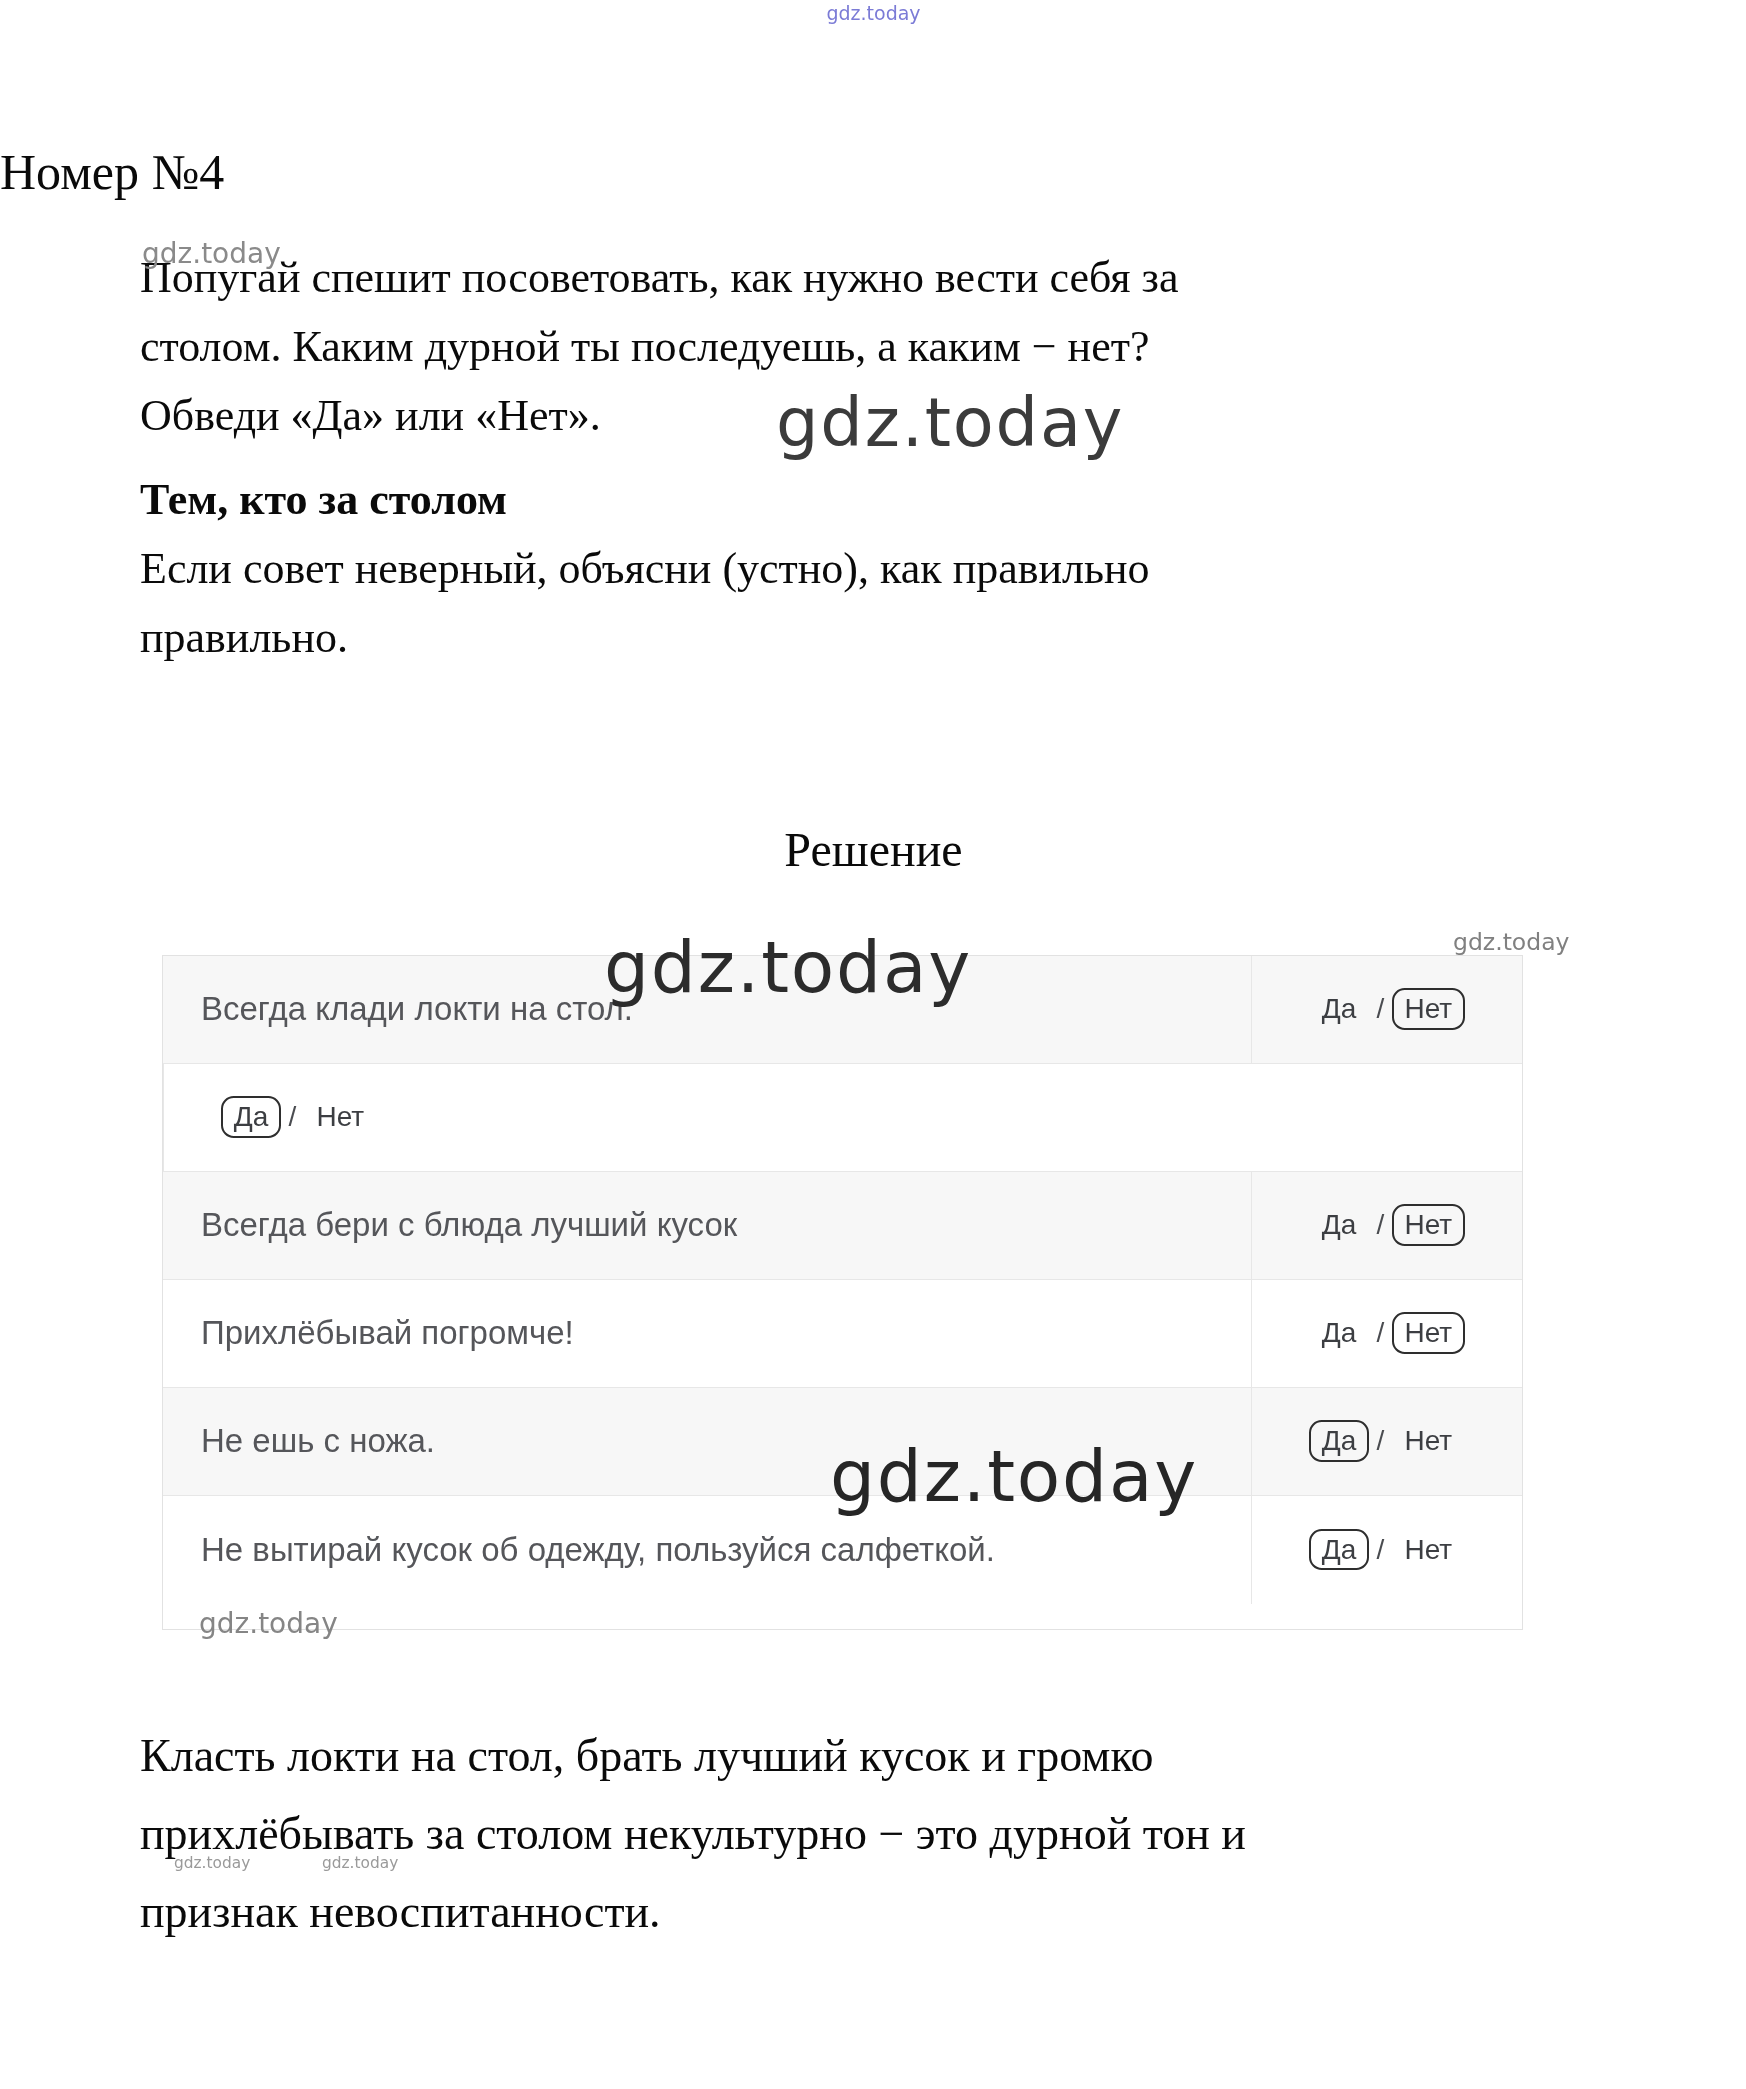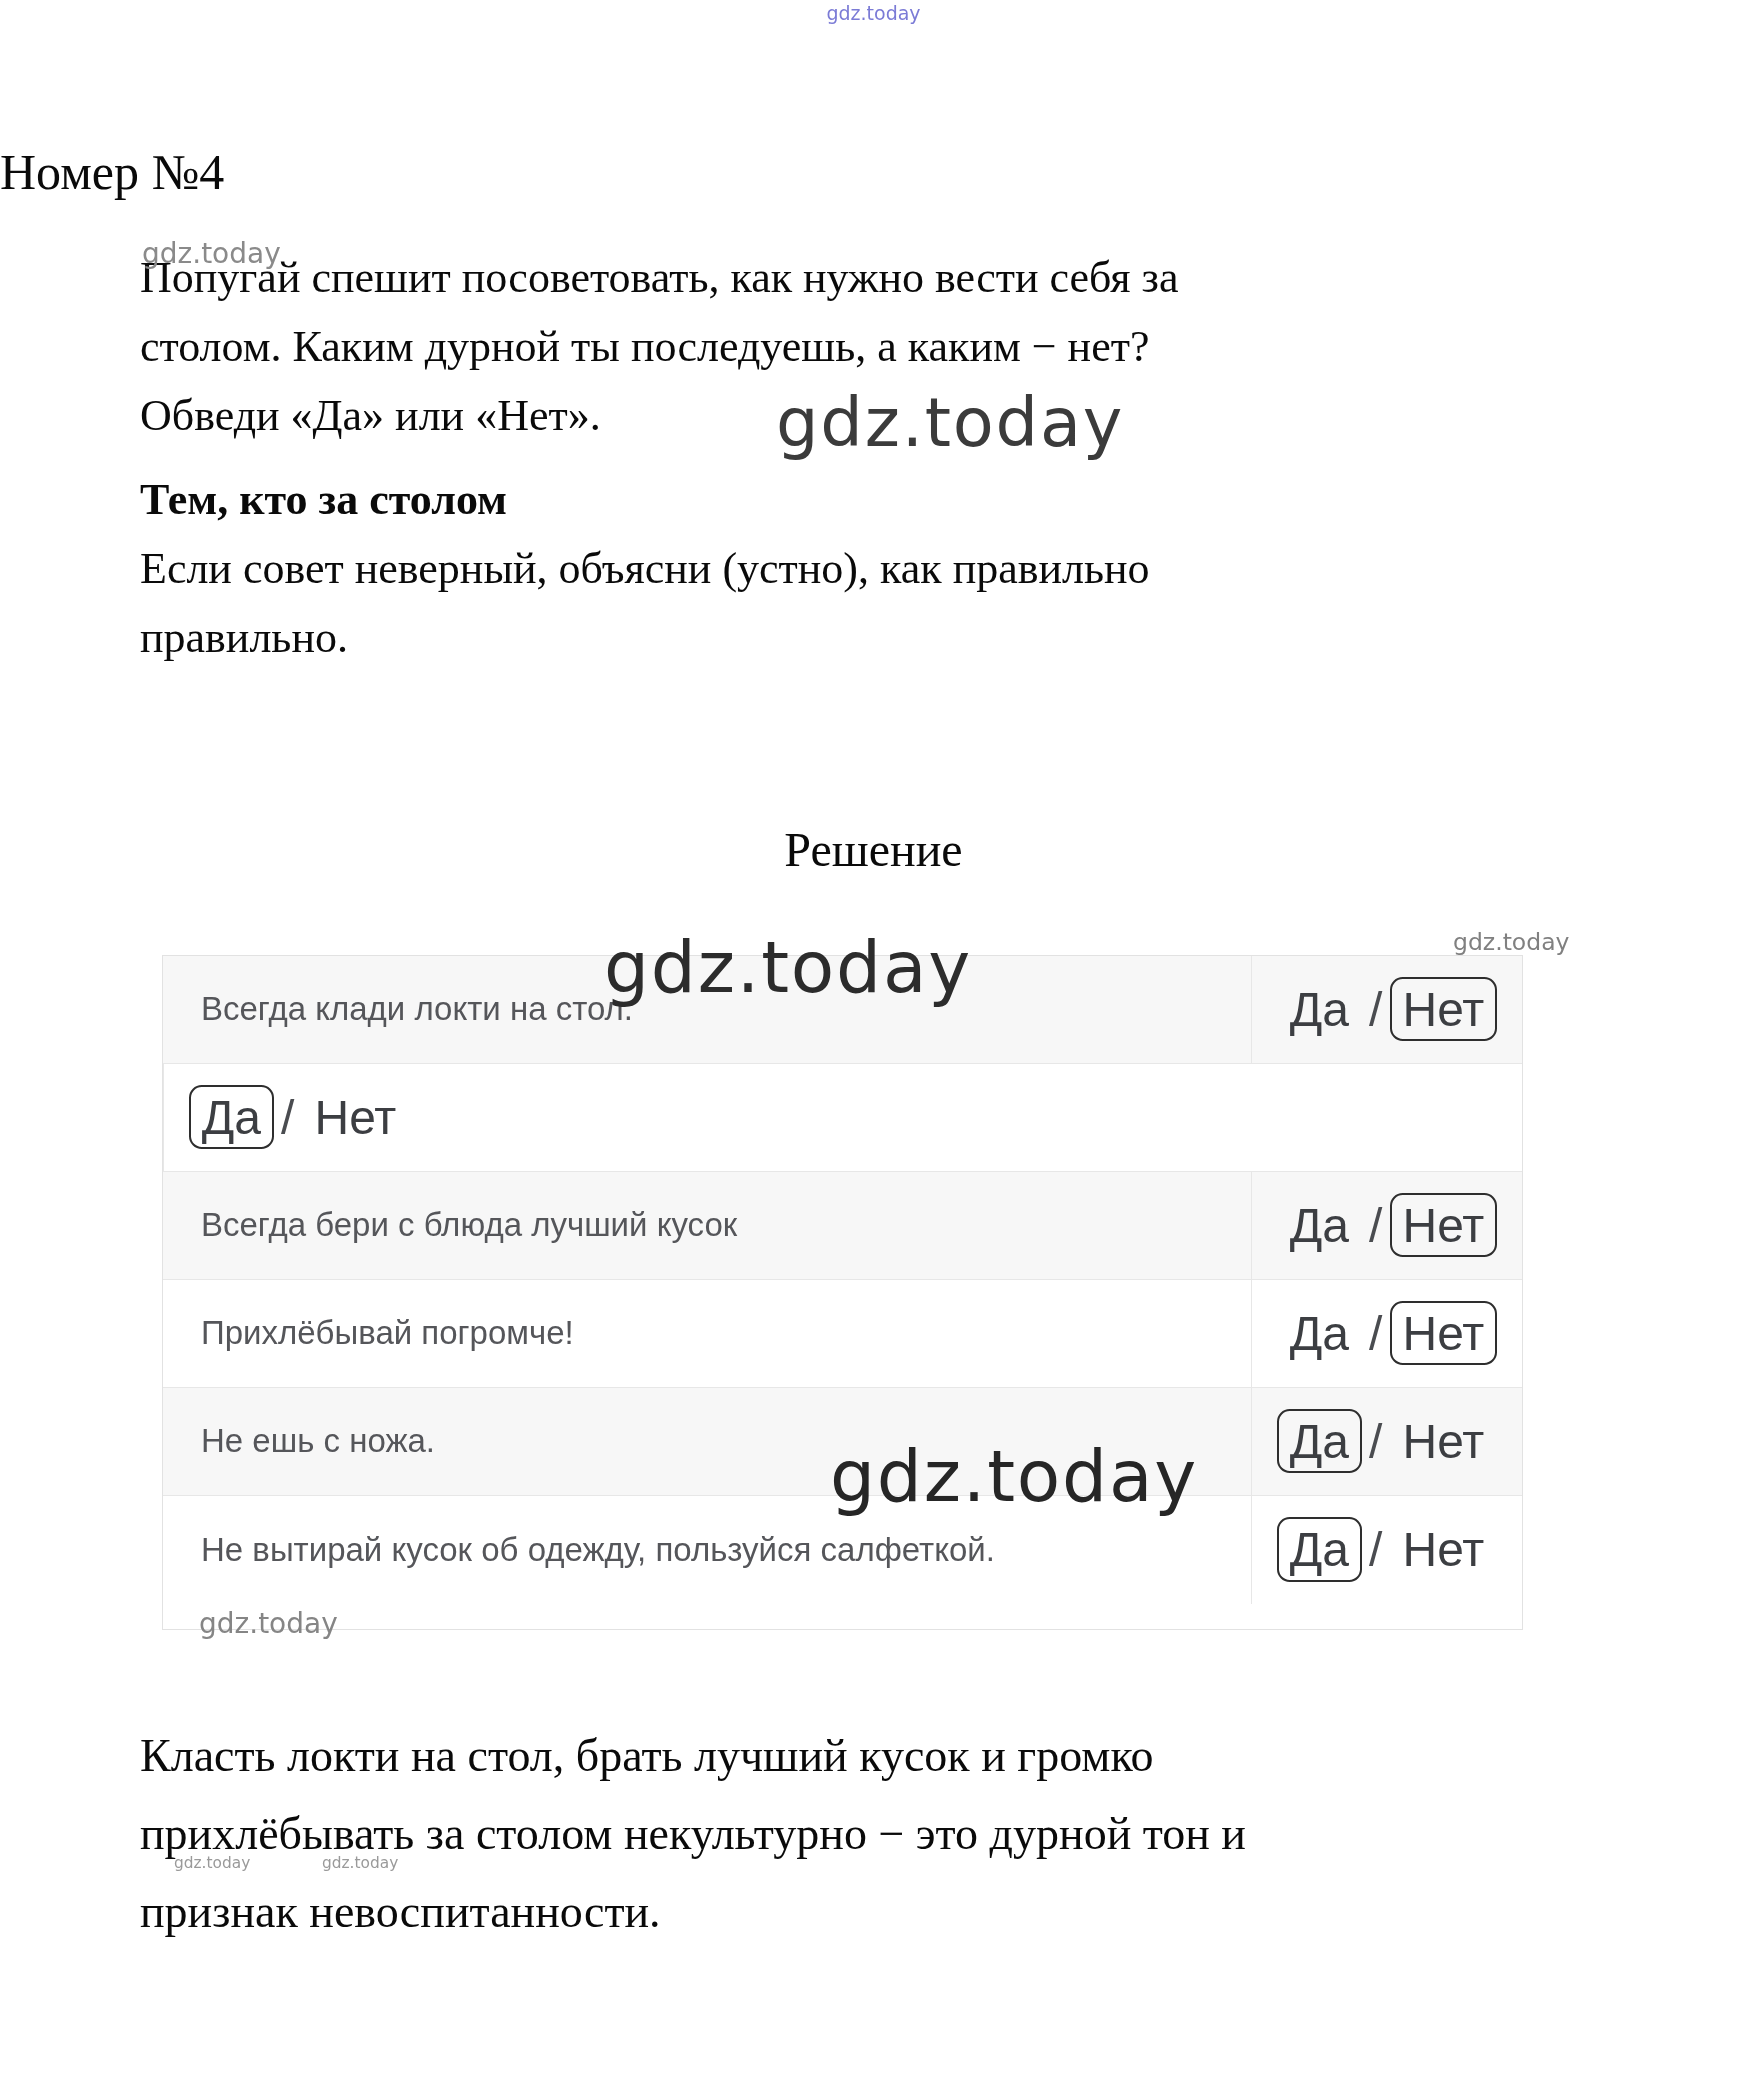--- a/index.html
+++ b/index.html
@@ -48,21 +48,21 @@
     padding:0 22px 0 38px;
     font-family:"Liberation Sans", sans-serif;
     font-size:33px; color:#55565a;
   }
   .cell-answer {
     width:271px;
     border-left:0.9px solid #e7e7e7;
     display:flex; align-items:center; justify-content:center;
     gap:7.2px;
     font-family:"Liberation Sans", sans-serif;
-    font-size:48px; color:#3c3e42;
+    font-size:28px; color:#3c3e42;
   }
   .option { display:inline-block; padding:2.7px 11px; border:2.7px solid transparent; border-radius:12.7px; }
   .option.circled { border-color:#2e2e2e; }
   .sep { color:#4a4c50; }
 
   .conclusion { margin:87px 81px 0 140px; font-size:46px; line-height:78px; }
   .conclusion .line { white-space:nowrap; }
 </style>
 </head>
 <body>

